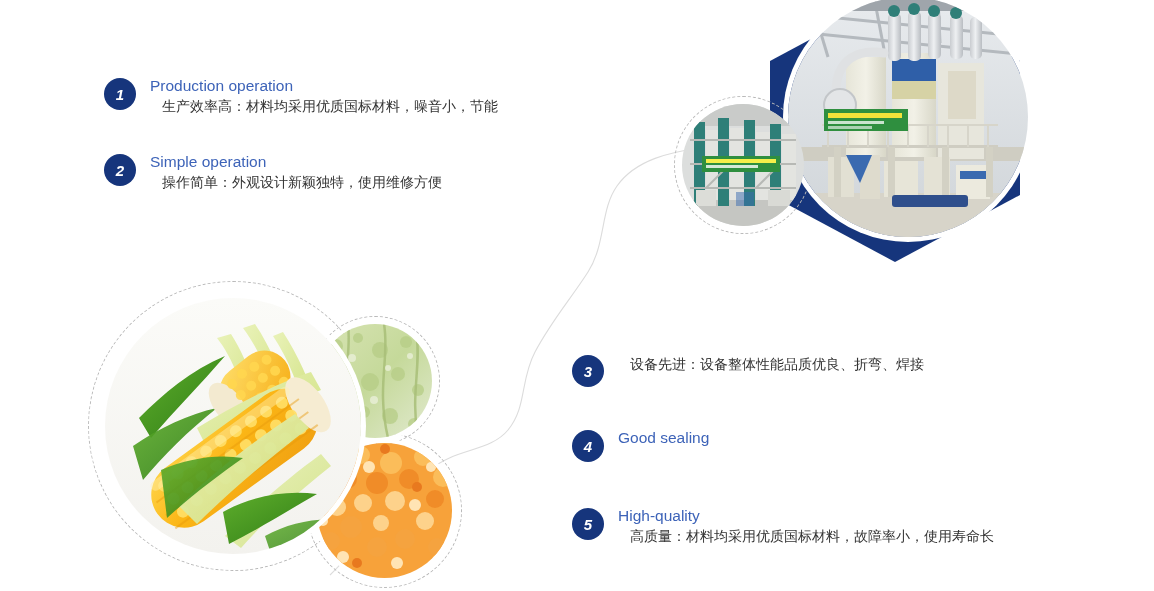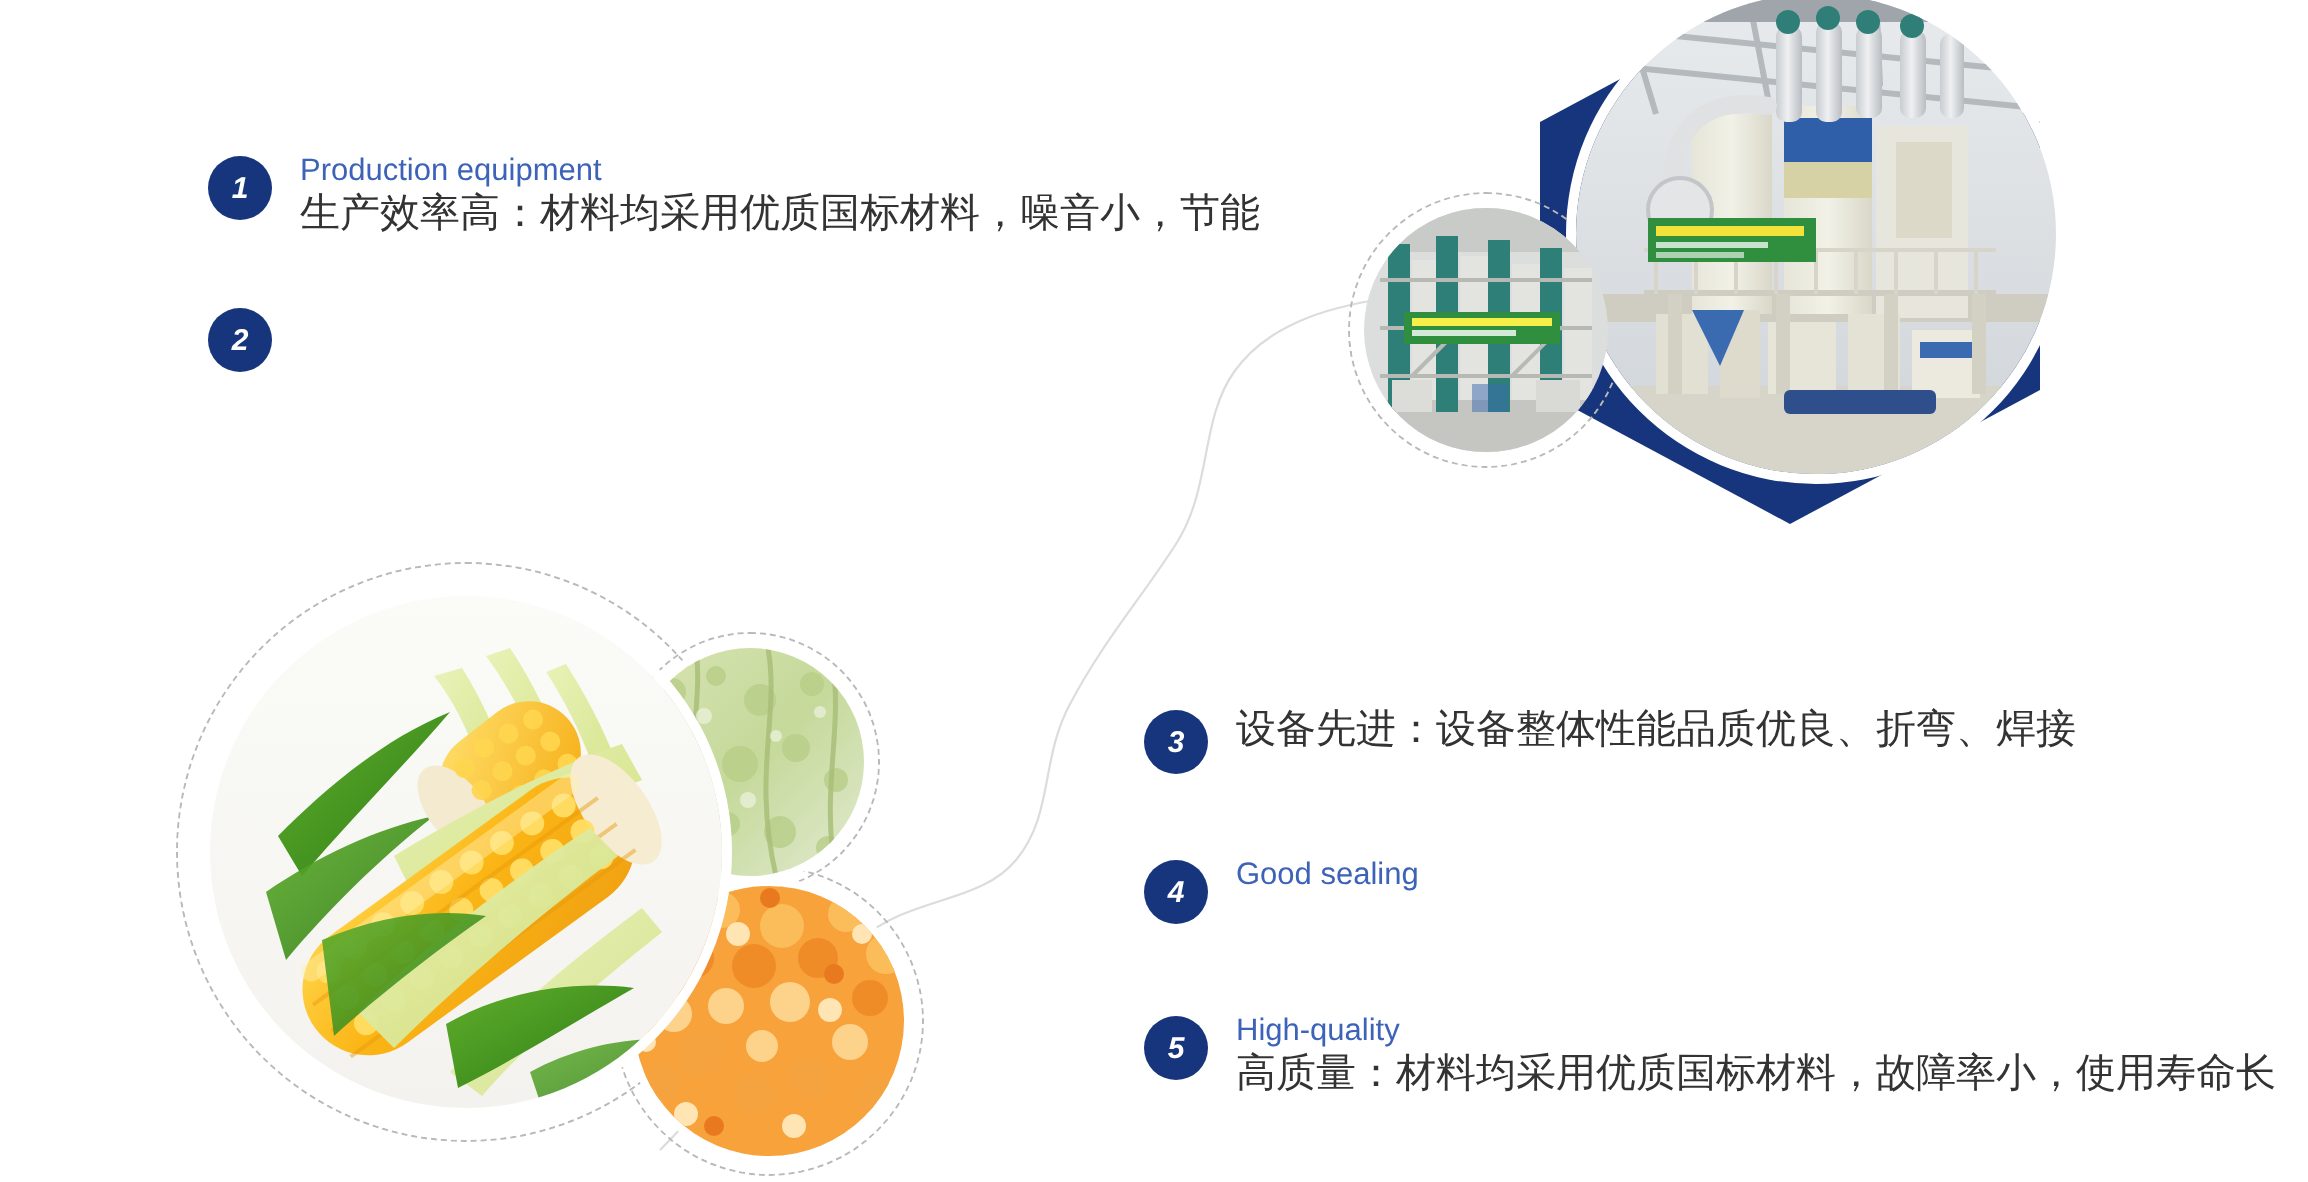--- a/index.html
+++ b/index.html
@@ -31,25 +31,26 @@
   .ftext{margin-left:14px;}
   .ftitle{
     color:#3d63b8;
     font-size:15.5px;
     line-height:19px;
     font-weight:400;
     white-space:nowrap;
   }
   .fdesc{
     color:#333333;
-    font-size:20px;
+    font-size:14px;
     line-height:21px;
     margin-top:1px;
     white-space:nowrap;
     font-family:"DejaVu Sans","Liberation Sans",sans-serif;
+    margin-left:12px;
   }
 
   
   .hex-wrap{position:absolute;left:660px;top:-6px;width:500px;height:300px;}
   .hexagon{
     position:absolute;left:110px;top:0px;width:250px;height:268px;
     background:#16357c;
     clip-path:polygon(50% 0%, 100% 25%, 100% 75%, 50% 100%, 0% 75%, 0% 25%);
   }
   .photo-circle{
@@ -436,27 +437,31 @@
         <path d="M118 214 C146 198, 180 192, 212 196 C184 212, 152 232, 124 246 Z" fill="url(#leafG)"></path>
         <path d="M56 172 C84 160, 112 156, 138 160 C112 178, 84 200, 62 220 Z" fill="url(#leafG)" opacity="0.9"></path>
         <path d="M160 238 C182 226, 208 220, 232 222 C210 236, 186 250, 166 256 Z" fill="url(#leafG)" opacity="0.85"></path>
       </svg>
     </div>
   </div>
 
   <div class="feature" style="left:104px;top:76px;">
     <div class="badge">1</div>
     <div class="ftext">
-      <div class="ftitle">Production equipment</div>
+      <div class="ftitle">Production operation</div>
       <div class="fdesc">生产效率高：材料均采用优质国标材料，噪音小，节能</div>
     </div>
   </div>
 
   <div class="feature" style="left:104px;top:152px;">
     <div class="badge">2</div>
+    <div class="ftext">
+      <div class="ftitle">Simple operation</div>
+      <div class="fdesc">操作简单：外观设计新颖独特，使用维修方便</div>
+    </div>
   </div>
 
   <div class="feature" style="left:572px;top:353px;">
     <div class="badge">3</div>
     <div class="ftext">
       <div class="fdesc">设备先进：设备整体性能品质优良、折弯、焊接</div>
     </div>
   </div>
 
   <div class="feature" style="left:572px;top:428px;">

